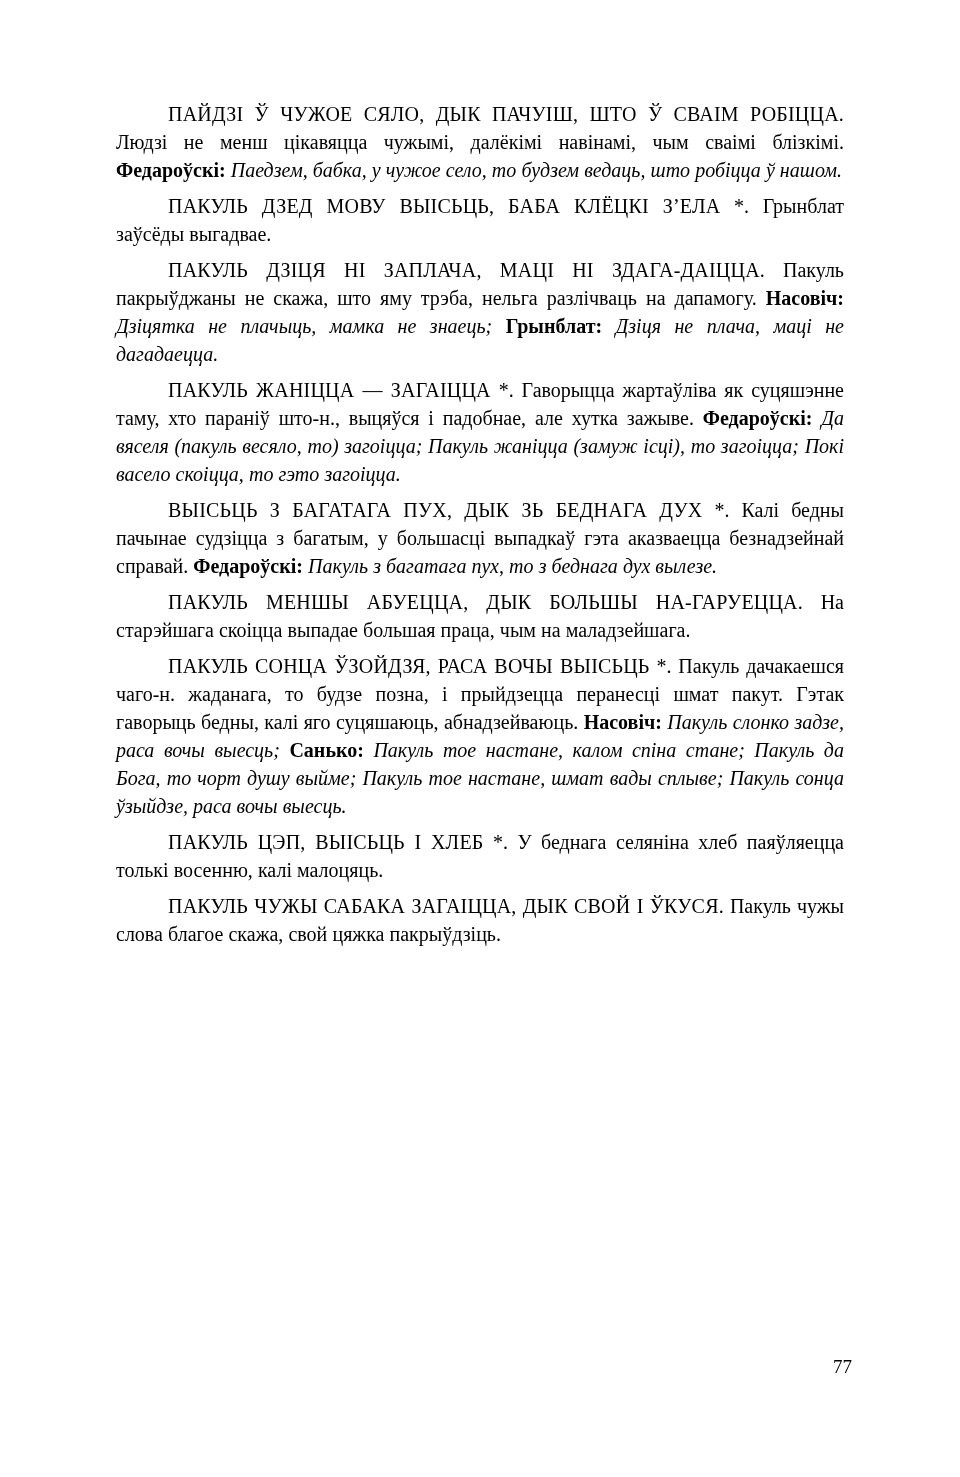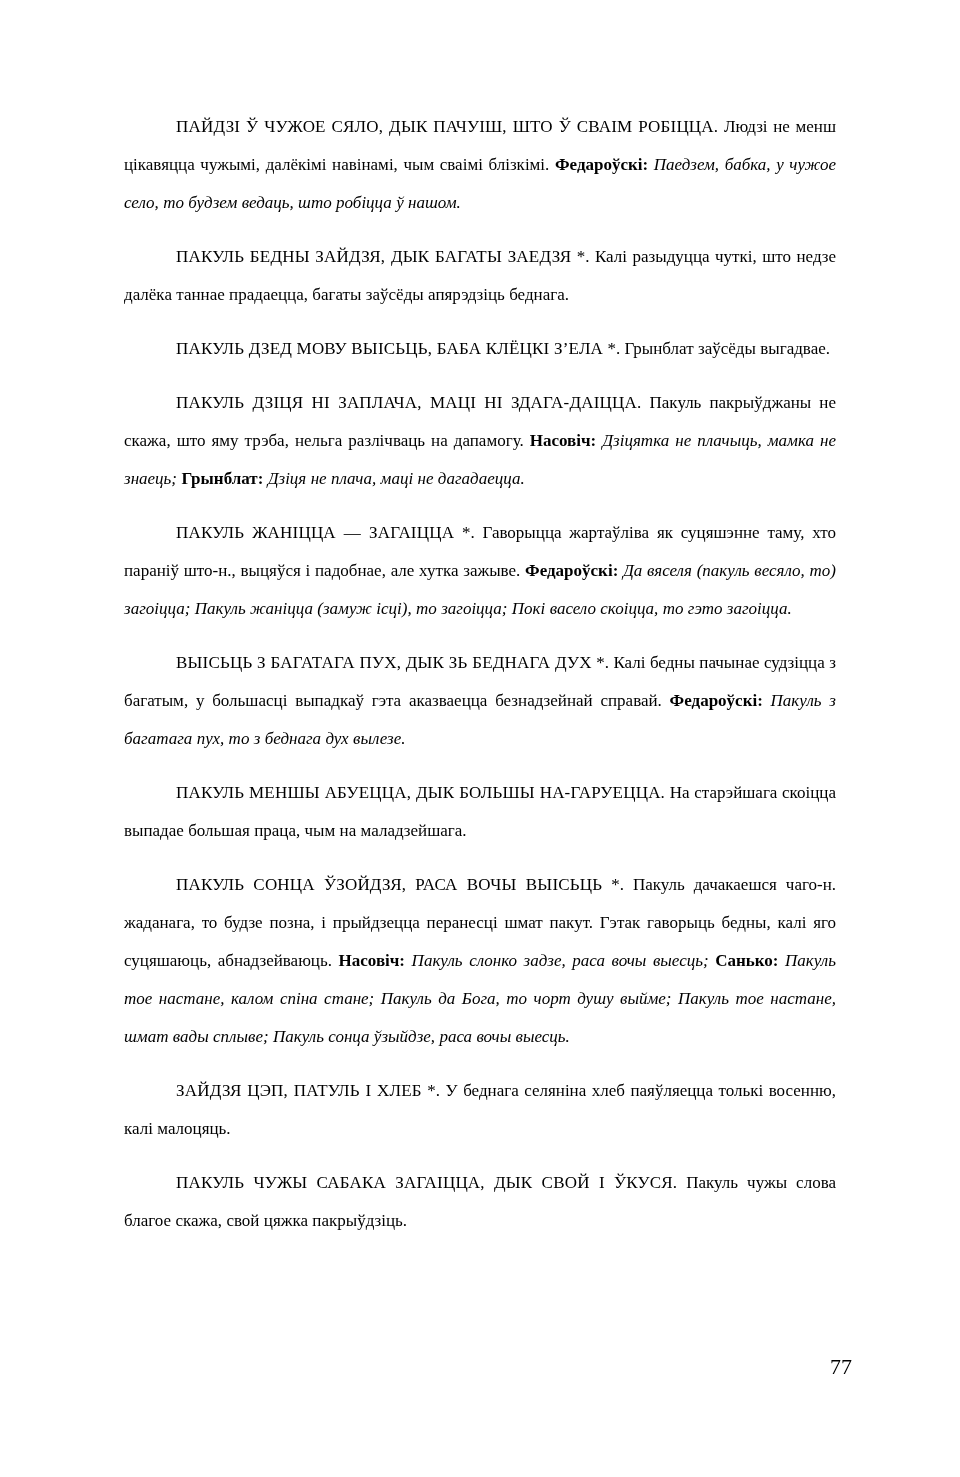--- a/index.html
+++ b/index.html
@@ -27,26 +27,26 @@
   }
 
   #text-column {
     position: absolute;
     left: 108px;
     top: 92px;
     width: 744px;
   }
 
   .entry {
-    font-size: 17px;
-    line-height: 38px;
+    font-size: 20px;
+    line-height: 28px;
     text-align: justify;
     text-justify: inter-word;
     text-indent: 52px;
-    margin: 16px;
+    margin: 8px;
     hyphens: manual;
     -webkit-hyphens: manual;
     word-spacing: 0.1px;
   }
 
   
   .headword {
     font-weight: normal;
     letter-spacing: 0.2px;
   }
@@ -65,49 +65,48 @@
   .quote {
     font-style: italic;
   }
 
   #page-number {
     position: absolute;
     right: 108px;
     top: 1352px;
     width: 120px;
     text-align: right;
-    font-size: 22px;
+    font-size: 19px;
     line-height: 30px;
     font-family: "Liberation Serif", "DejaVu Serif", serif;
   }
 </style>
 </head>
 <body>
 
 <div id="page">
 
   <div id="text-column">
 
     <p class="entry"><span class="headword">ПАЙДЗІ Ў ЧУЖОЕ СЯЛО, ДЫК ПАЧУІШ, ШТО Ў СВАІМ РОБІЦЦА.</span><span class="footnote-mark"></span> <span class="definition">Людзі не менш цікавяцца чужымі, далёкімі навінамі, чым сваімі блізкімі.</span> <span class="source">Федароўскі:</span> <span class="quote">Паедзем, бабка, у чужое село, то будзем ведаць, што робіцца ў нашом.</span></p>
 
-    <p class="entry"><span class="headword">ПАКУЛЬ БЕДНЫ ЗАЙДЗЯ, ДЫК БАГАТЫ ЗАЕДЗЯ</span> <span class="footnote-mark">*</span>. <span class="definition">Калі разыдуцца чуткі, што недзе далёка таннае прадаецца, багаты заўсёды апярэдзіць беднага.</span></p>
 
     <p class="entry"><span class="headword">ПАКУЛЬ ДЗЕД МОВУ ВЫІСЬЦЬ, БАБА КЛЁЦКІ З’ЕЛА</span> <span class="footnote-mark">*</span>. <span class="definition">Грынблат заўсёды выгадвае.</span></p>
 
     <p class="entry"><span class="headword">ПАКУЛЬ ДЗІЦЯ НІ ЗАПЛАЧА, МАЦІ НІ ЗДАГА-ДАІЦЦА.</span><span class="footnote-mark"></span> <span class="definition">Пакуль пакрыўджаны не скажа, што яму трэба, нельга разлічваць на дапамогу.</span> <span class="source">Насовіч:</span> <span class="quote">Дзіцятка не плачыць, мамка не знаець;</span> <span class="source">Грынблат:</span> <span class="quote">Дзіця не плача, маці не дагадаецца.</span></p>
 
     <p class="entry"><span class="headword">ПАКУЛЬ ЖАНІЦЦА — ЗАГАІЦЦА</span> <span class="footnote-mark">*</span>. <span class="definition">Гаворыцца жартаўліва як суцяшэнне таму, хто параніў што-н., выцяўся і падобнае, але хутка зажыве.</span> <span class="source">Федароўскі:</span> <span class="quote">Да вяселя (пакуль весяло, то) загоіцца; Пакуль жаніцца (замуж ісці), то загоіцца; Покі васело скоіцца, то гэто загоіцца.</span></p>
 
     <p class="entry"><span class="headword">ВЫІСЬЦЬ З БАГАТАГА ПУХ, ДЫК ЗЬ БЕДНАГА ДУХ</span> <span class="footnote-mark">*</span>. <span class="definition">Калі бедны пачынае судзіцца з багатым, у большасці выпадкаў гэта аказваецца безнадзейнай справай.</span> <span class="source">Федароўскі:</span> <span class="quote">Пакуль з багатага пух, то з беднага дух вылезе.</span></p>
 
     <p class="entry"><span class="headword">ПАКУЛЬ МЕНШЫ АБУЕЦЦА, ДЫК БОЛЬШЫ НА-ГАРУЕЦЦА.</span><span class="footnote-mark"></span> <span class="definition">На старэйшага скоіцца выпадае большая праца, чым на маладзейшага.</span></p>
 
     <p class="entry"><span class="headword">ПАКУЛЬ СОНЦА ЎЗОЙДЗЯ, РАСА ВОЧЫ ВЫІСЬЦЬ</span> <span class="footnote-mark">*</span>. <span class="definition">Пакуль дачакаешся чаго-н. жаданага, то будзе позна, і прыйдзецца перанесці шмат пакут. Гэтак гаворыць бедны, калі яго суцяшаюць, абнадзейваюць.</span> <span class="source">Насовіч:</span> <span class="quote">Пакуль слонко задзе, раса вочы выесць;</span> <span class="source">Санько:</span> <span class="quote">Пакуль тое настане, калом спіна стане; Пакуль да Бога, то чорт душу выйме; Пакуль тое настане, шмат вады сплыве; Пакуль сонца ўзыйдзе, раса вочы выесць.</span></p>
 
-    <p class="entry"><span class="headword">ЗАЙДЗЯ ЦЭП, ПАТУЛЬ І ХЛЕБ</span> <span class="footnote-mark">*</span>. <span class="definition">У беднага селяніна хлеб паяўляецца толькі восенню, калі малоцяць.</span></p>
+    <p class="entry"><span class="headword">ПАКУЛЬ ЦЭП, ВЫІСЬЦЬ І ХЛЕБ</span> <span class="footnote-mark">*</span>. <span class="definition">У беднага селяніна хлеб паяўляецца толькі восенню, калі малоцяць.</span></p>
 
     <p class="entry"><span class="headword">ПАКУЛЬ ЧУЖЫ САБАКА ЗАГАІЦЦА, ДЫК СВОЙ І ЎКУСЯ.</span><span class="footnote-mark"></span> <span class="definition">Пакуль чужы слова благое скажа, свой цяжка пакрыўдзіць.</span></p>
 
   </div>
 
   <div id="page-number">77</div>
 
 </div>
 
 </body></html>

